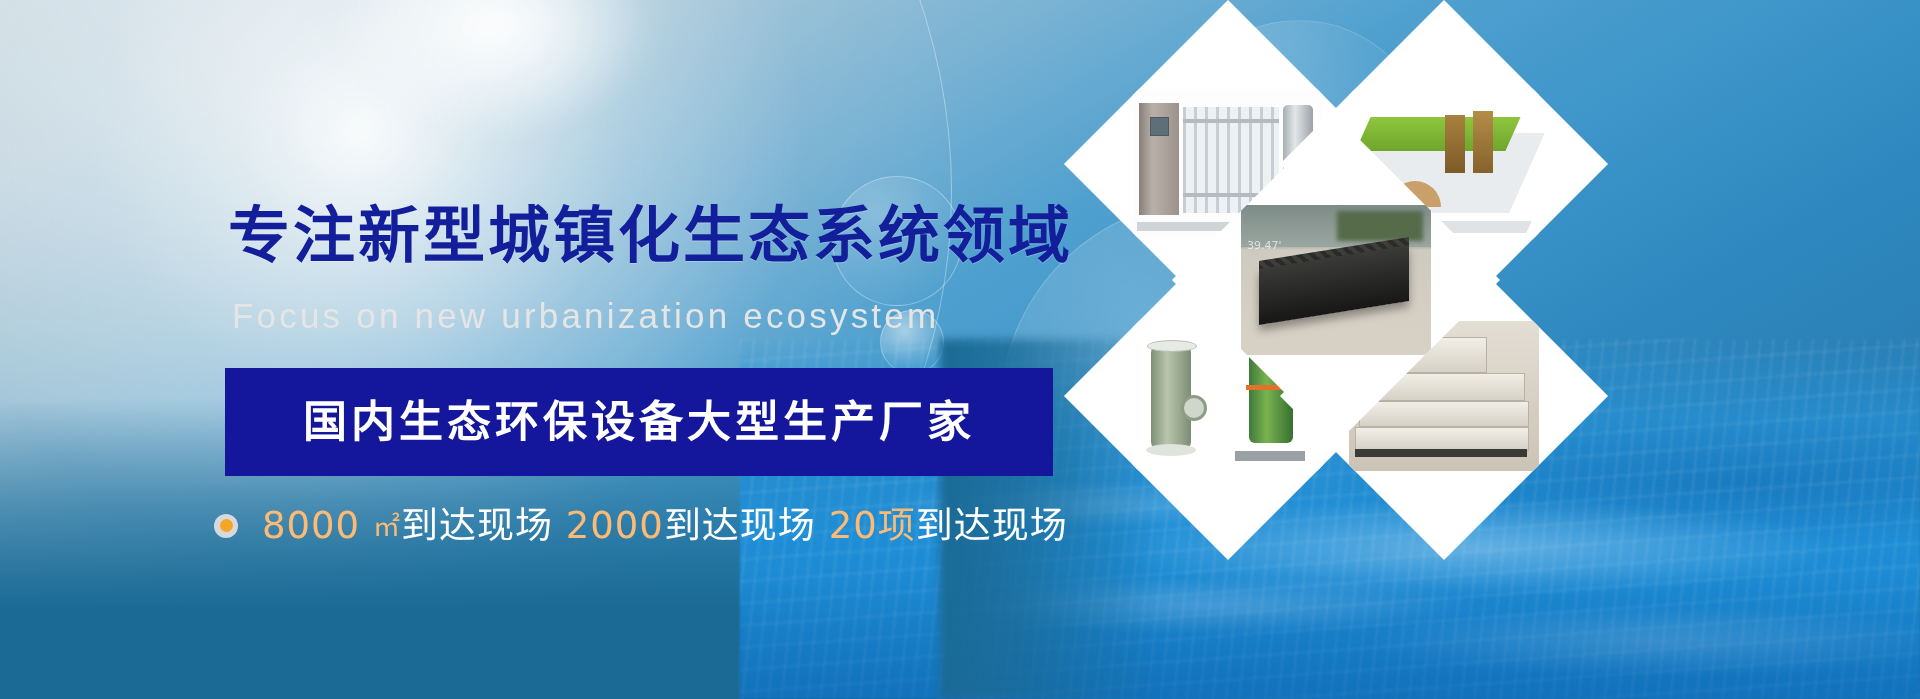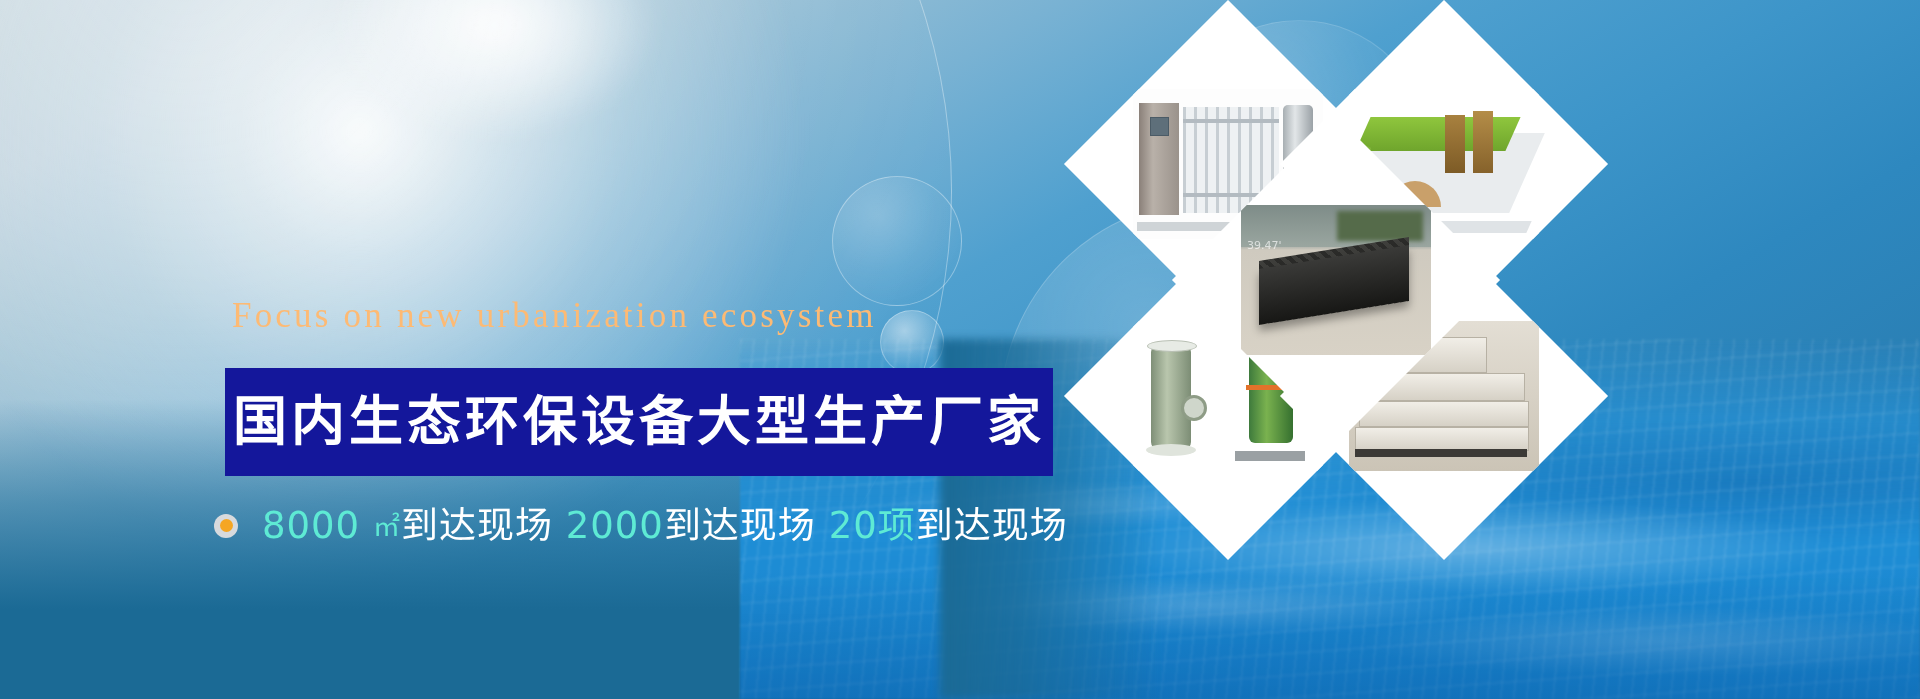--- a/index.html
+++ b/index.html
@@ -112,49 +112,49 @@
 
   .headline{
     position:absolute;left:228px;top:205px;
     font-family:"DejaVu Sans","Liberation Sans",sans-serif;
     font-size:62px;font-weight:700;color:#131f9a;
     letter-spacing:3px;line-height:1;white-space:nowrap;
     text-shadow:0 1px 0 rgba(255,255,255,.25);
   }
   .subline{
     position:absolute;left:232px;top:298px;
-    font-family:Liberation Serif, serif;
-    font-size:35px;font-weight:400;color:#fdba74;
+    font-family:Liberation Sans, sans-serif;
+    font-size:35px;font-weight:400;color:#e5e5e5;
     letter-spacing:3.2px;line-height:1;white-space:nowrap;
   }
 
   .bluebar{
     position:absolute;left:225px;top:368px;width:828px;height:108px;
     background:#14179b;
     display:flex;align-items:center;justify-content:center;
   }
   .bluebar-text{
     font-family:"DejaVu Sans","Liberation Sans",sans-serif;
-    font-size:54px;font-weight:700;color:#ffffff;
+    font-size:44px;font-weight:700;color:#ffffff;
     letter-spacing:4px;white-space:nowrap;line-height:1;
   }
 
   .bullets{position:absolute;left:214px;top:498px;}
   .bullet-row{display:flex;align-items:center;height:55px;white-space:nowrap;}
   .dot{
     width:24px;height:24px;border-radius:50%;
     background:#d7dadd;display:flex;align-items:center;justify-content:center;
     flex:0 0 auto;margin-right:24px;
   }
   .dot i{display:block;width:13px;height:13px;border-radius:50%;background:#f5a623;}
   .btext{
     font-family:"DejaVu Sans","Liberation Sans",sans-serif;
     font-size:37px;font-weight:400;color:#ffffff;letter-spacing:1px;line-height:1;
   }
-  .btext .hl{color:#5eead4;}
+  .btext .hl{color:#fdba74;}
   .sqm{font-size:27px;vertical-align:2px;}
 
   
   .collage{position:absolute;left:1090px;top:38px;width:500px;height:600px;}
   .dia{
     position:absolute;width:232px;height:232px;
     background:#ffffff;transform:rotate(45deg);
     display:flex;align-items:center;justify-content:center;
     overflow:hidden;
   }
@@ -300,20 +300,21 @@
         <div class="pan c"></div>
         <div class="pan d"></div>
         <div class="dark"></div>
       </div>
     </div>
 
   </div>
 
   <div class="copy">
 
+    <div class="headline">专注新型城镇化生态系统领域</div>
 
     <div class="subline">Focus on new urbanization ecosystem</div>
 
     <div class="bluebar">
       <span class="bluebar-text">国内生态环保设备大型生产厂家</span>
     </div>
 
     <div class="bullets">
 
       <div class="bullet-row">

